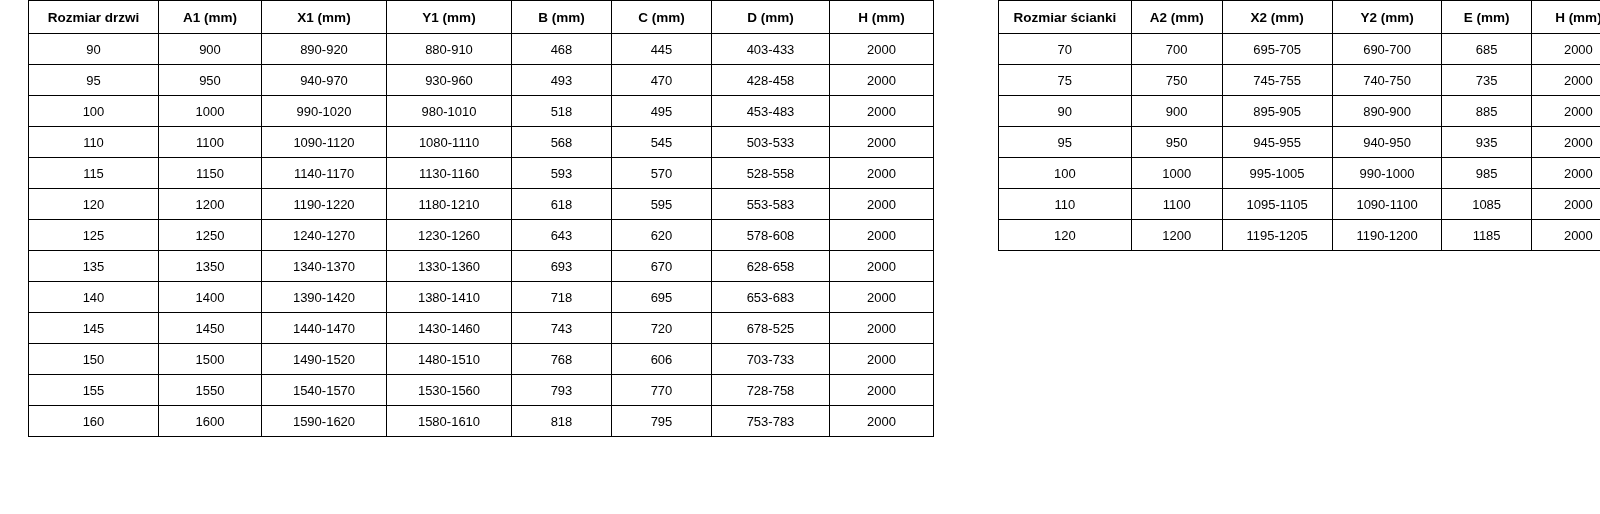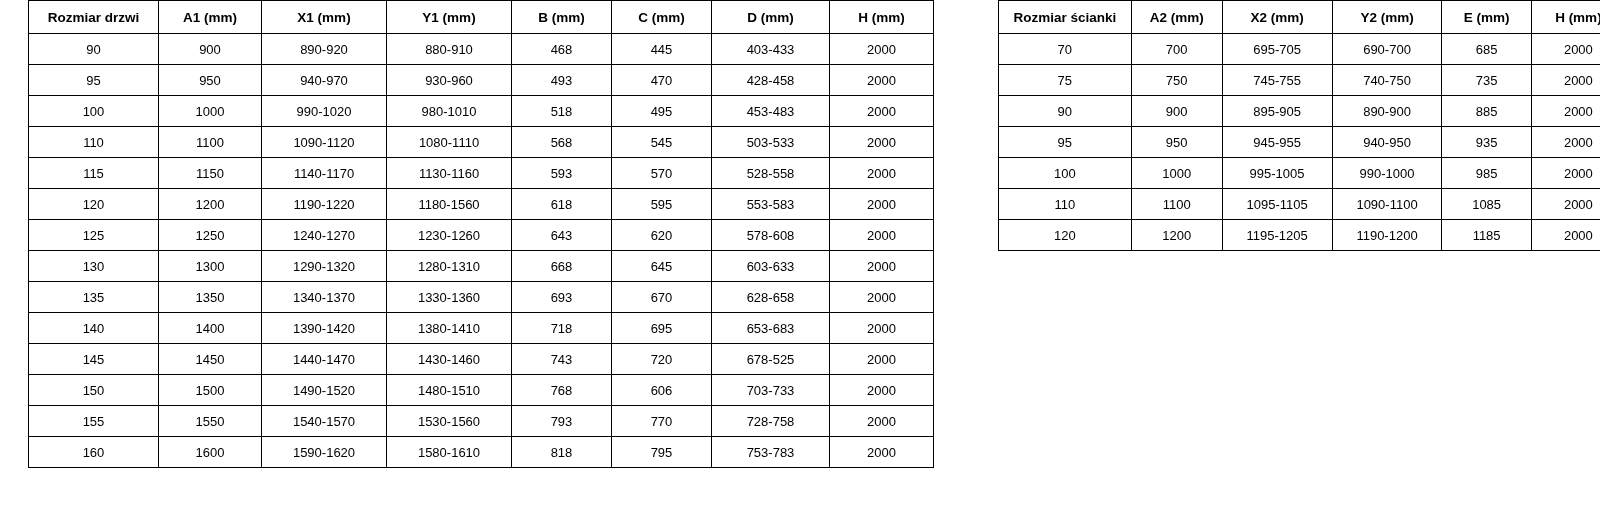--- a/index.html
+++ b/index.html
@@ -142,44 +142,34 @@
             <td>1130-1160</td>
             <td>593</td>
             <td>570</td>
             <td>528-558</td>
             <td>2000</td>
           </tr>
           <tr>
             <td>120</td>
             <td>1200</td>
             <td>1190-1220</td>
-            <td>1180-1560</td>
+            <td>1180-1210</td>
             <td>618</td>
             <td>595</td>
             <td>553-583</td>
             <td>2000</td>
           </tr>
           <tr>
             <td>125</td>
             <td>1250</td>
             <td>1240-1270</td>
             <td>1230-1260</td>
             <td>643</td>
             <td>620</td>
             <td>578-608</td>
-            <td>2000</td>
-          </tr>
-          <tr>
-            <td>130</td>
-            <td>1300</td>
-            <td>1290-1320</td>
-            <td>1280-1310</td>
-            <td>668</td>
-            <td>645</td>
-            <td>603-633</td>
             <td>2000</td>
           </tr>
           <tr>
             <td>135</td>
             <td>1350</td>
             <td>1340-1370</td>
             <td>1330-1360</td>
             <td>693</td>
             <td>670</td>
             <td>628-658</td>

